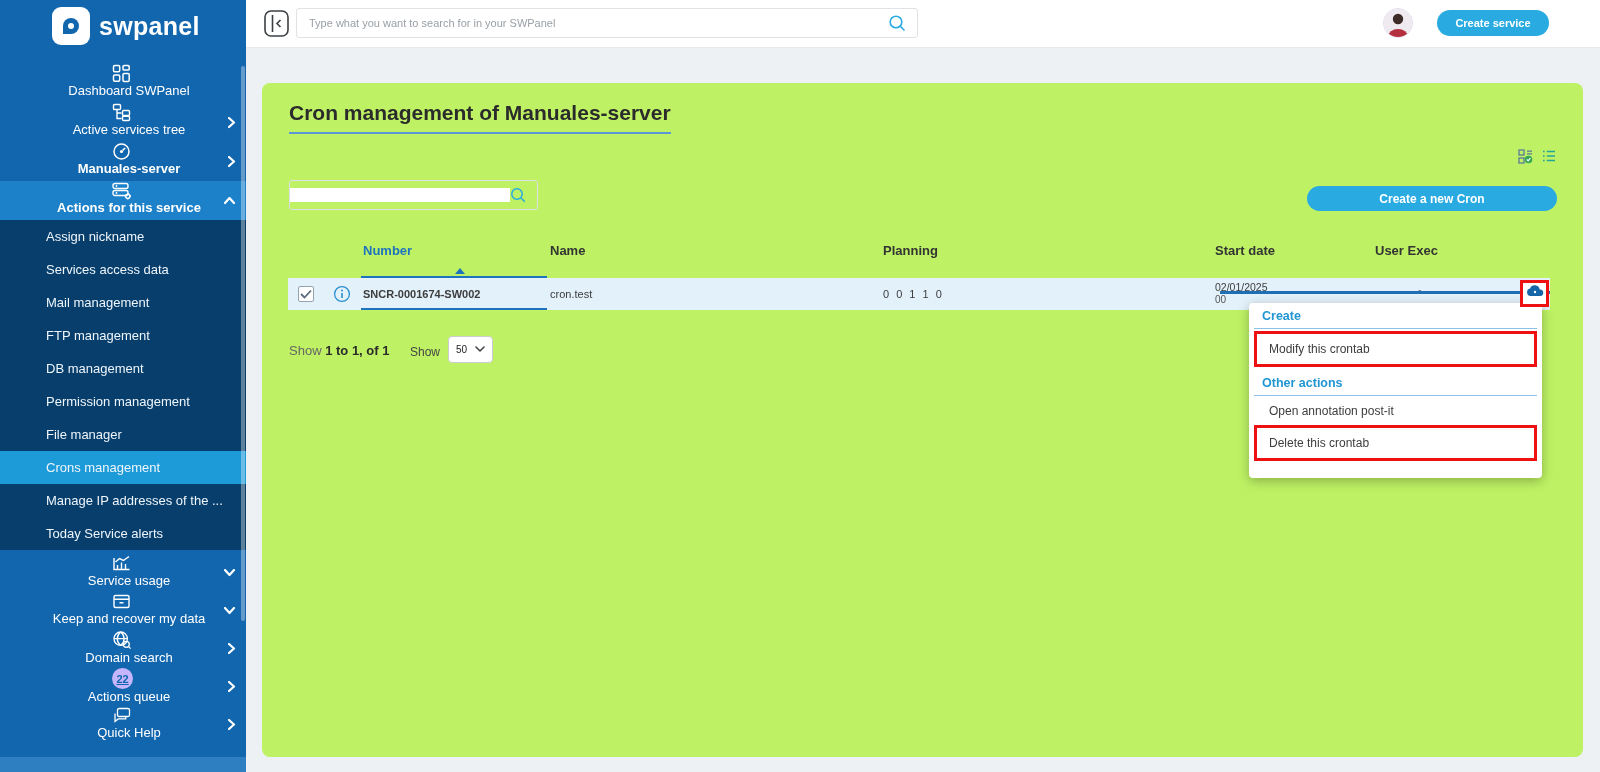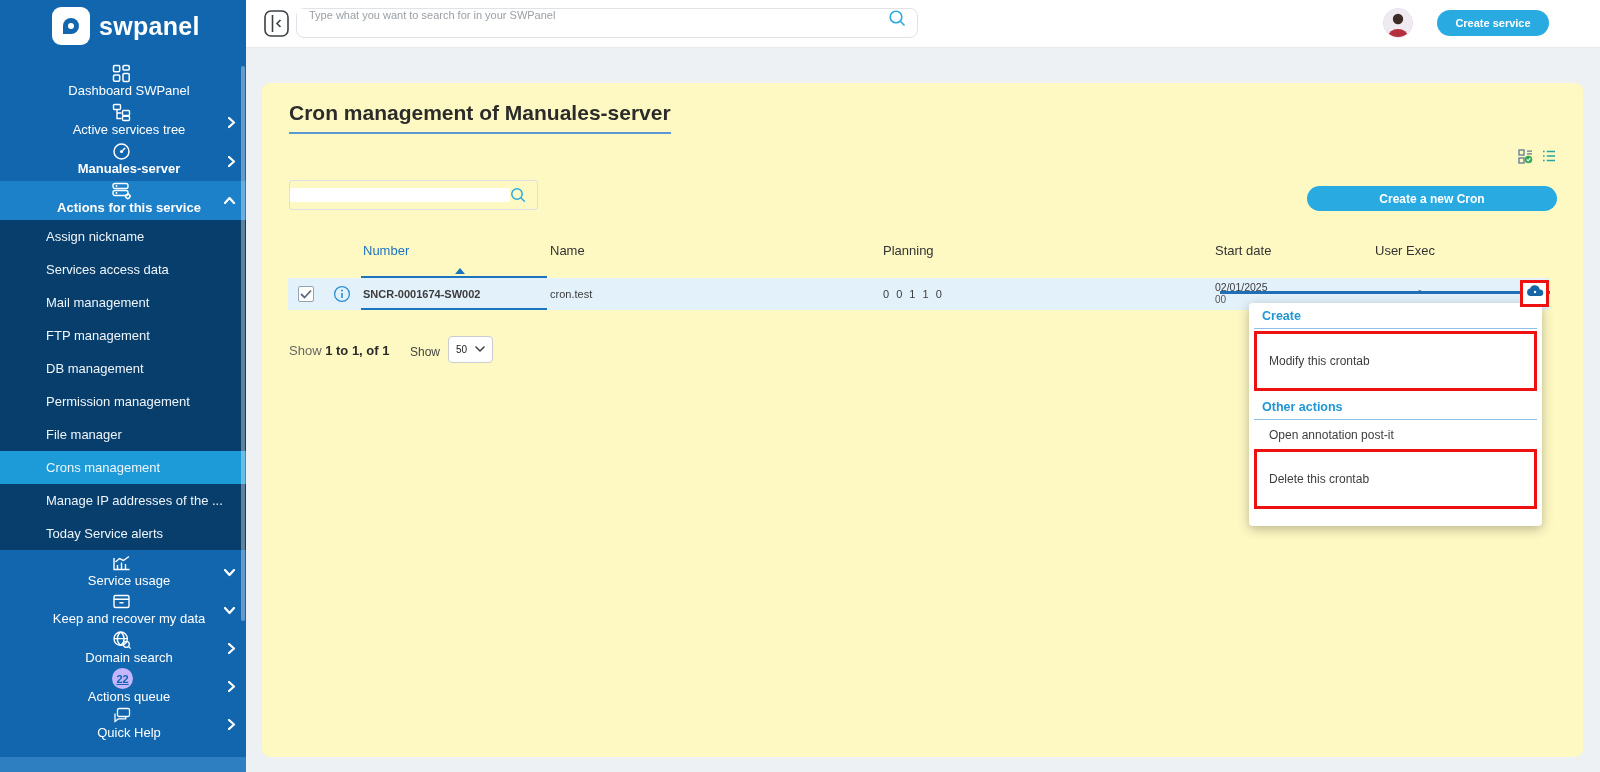--- a/index.html
+++ b/index.html
@@ -22,58 +22,58 @@
   .sub-item.active { background:#1d9ad8; }
   .nav-bottom { padding-top:4px; }
   .nav-bottom .nav-item { height:38px; }
   .badge { width:21px; height:21px; border-radius:50%; background:#c4b5fd; color:#1266ae; font-weight:bold; font-size:11px; display:flex; align-items:center; justify-content:center;text-decoration:underline; }
   .side-scroll { position:absolute; right:1px; top:66px; width:4px; height:555px; background:rgba(255,255,255,.35); border-radius:2px; }
   .side-footer { position:absolute; bottom:0; left:0; width:246px; height:15px; background:#2e7fc2; }
 
   
   .topbar { position:absolute; left:246px; top:0; width:1354px; height:48px; background:#fff; border-bottom:1px solid #e7e9eb; z-index:5; }
   .collapse-btn { position:absolute; left:18px; top:10px; cursor:pointer; background:none; border:none; }
-  .search-wrap { position:absolute; left:50px; top:8px; width:622px; height:30px; border:1px solid #e0e2e6; border-radius:8px; display:flex; align-items:flex-start; background:#fff; }
+  .search-wrap { position:absolute; left:50px; top:8px; width:622px; height:30px; border:1px solid #e0e2e6; border-radius:3px; display:flex; align-items:center; background:#fff; }
   .search-wrap input { border:none; outline:none; flex:1; font-size:11px; color:#333; padding:0 12px; font-family:"Liberation Sans",sans-serif; }
   .search-wrap input::placeholder { color:#9aa0a6; }
   .search-ico { margin-right:10px; display:flex; }
   .avatar { position:absolute; left:1137px; top:8px; width:30px; height:30px; border-radius:50%; overflow:hidden; border:1px solid #e3dcee; cursor:pointer; }
   .btn-pill { background:#29abe2; color:#fff; border:none; border-radius:14px; font-weight:bold; cursor:pointer; font-family:"Liberation Sans",sans-serif; }
   .btn-create-service { position:absolute; left:1191px; top:10px; width:112px; height:26px; font-size:11px; }
 
   
-  .card { position:absolute; left:262px; top:83px; width:1321px; height:674px; background:#fef9c3; border-radius:8px; z-index:2; }
+  .card { position:absolute; left:262px; top:83px; width:1321px; height:674px; background:#bef264; border-radius:8px; z-index:2; }
   .page-title { position:absolute; left:27px; top:18px; font-size:21px; font-weight:bold; color:#2b2b2b; padding-bottom:7px; border-bottom:2px solid #5b97d4; }
   .view-icons { position:absolute; left:1256px; top:66px; display:flex; gap:9px; }
   .view-icons span { display:flex; cursor:pointer; }
   .tbl-filter { position:absolute; left:27px; top:97px; width:249px; height:30px; border:1px solid #dcdfe3; border-radius:3px; display:flex; align-items:center; }
   .tbl-filter input { border:none; outline:none; flex:1; font-size:12px; padding:0 10px; font-family:"Liberation Sans",sans-serif; }
   .btn-create-cron { position:absolute; left:1045px; top:103px; width:250px; height:25px; font-size:12px; border-radius:13px; }
 
-  .th { position:absolute; top:160px; font-size:13px; font-weight:normal; color:#333; cursor:pointer; }
+  .th { position:absolute; top:160px; font-size:13px; font-weight:bold; color:#333; cursor:pointer; }
   .th.sorted { color:#1e73be; }
   .sort-caret { position:absolute; left:193px; top:185px; width:0; height:0; border-left:5px solid transparent; border-right:5px solid transparent; border-bottom:6px solid #1e73be; }
   .sort-bar { position:absolute; left:99px; width:186px; height:2px; background:#1e73be; z-index:3; }
   .row { position:absolute; left:26px; top:195px; width:1262px; height:32px; background:#e3f1fb; cursor:pointer; }
   .cell { position:absolute; font-size:11px; color:#3c3c3c; top:205px; }
   .cbx { position:absolute; left:36px; top:203px; width:16px; height:16px; background:#fff; border:1px solid #93a3b1; border-radius:2px; display:flex; align-items:center; justify-content:center; cursor:pointer; }
   .info-ico { position:absolute; left:71px; top:202px; display:flex; cursor:pointer; }
   .row-underline { position:absolute; left:958px; top:208px; width:330px; height:3px; background:#1e6fb5; z-index:4; }
   .cloud-btn { position:absolute; left:1258px; top:197px; width:29px; height:27px; background:#fff; border:3px solid #ee1111; z-index:8; display:flex; justify-content:center; cursor:pointer; }
 
   .pag-summary { position:absolute; left:27px; top:260px; font-size:13px; color:#666; }
   .pag-summary b { color:#2b2b2b; font-weight:bold; }
   .pag-show { position:absolute; left:148px; top:262px; font-size:12px; color:#444; }
   .pagesize { position:absolute; left:186px; top:253px; width:45px; height:27px; border:1px solid #c9cdd2; border-radius:4px; display:flex; align-items:center; justify-content:space-between; padding:0 7px; font-size:10px; color:#222; cursor:pointer; background:#fff; }
 
   
   .menu { position:absolute; left:987px; top:220px; width:293px; background:#fff; border-radius:4px; box-shadow:0 3px 12px rgba(0,0,0,.28); padding:2px 5px 12px; z-index:7; }
   .menu-title { color:#2196d3; font-size:12.5px; font-weight:bold; padding:4px 8px 5px; border-bottom:1px solid #8cc1e8; }
   .menu-item { font-size:12px; color:#3d3d3d; cursor:pointer; }
-  .red-box { border:3px solid #ee1111; padding:20px 12px; margin:2px 0 5px; }
+  .red-box { border:3px solid #ee1111; padding:8px 12px; margin:2px 0 5px; }
   .plain { padding:8px 15px 5px; }
 </style>
 </head>
 <body>
 
 <div id="app">
 
   <div class="sidebar">
     <div class="logo-row">
       <span class="logo-box">

